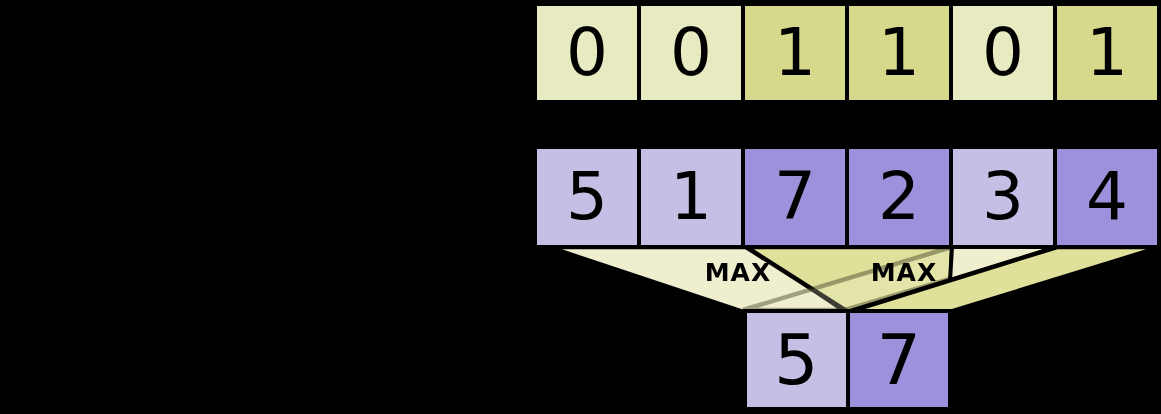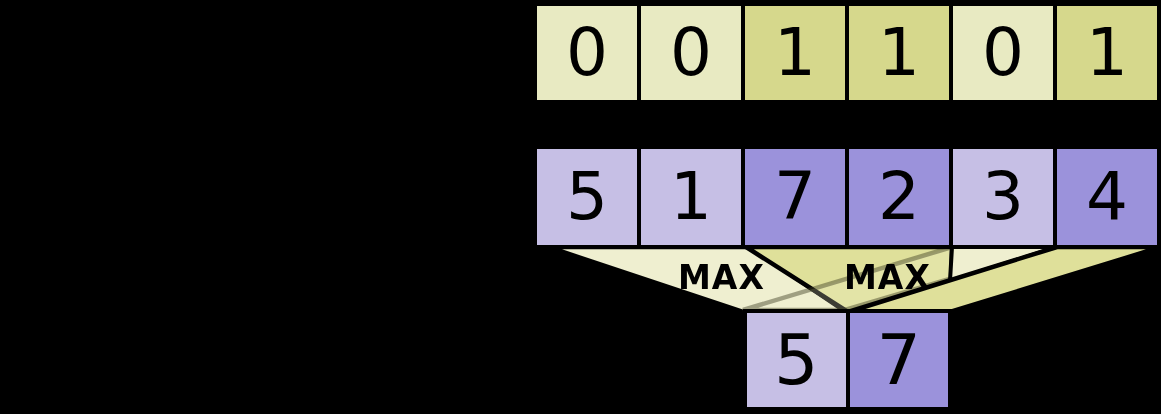--- a/index.html
+++ b/index.html
@@ -49,24 +49,25 @@
   #row-index  .cell[data-shade="dark"]  { background: var(--yellow-dark,  #d6d88c); }
   #row-values .cell[data-shade="light"],
   #row-output .cell[data-shade="light"] { background: var(--purple-light, #c6bfe5); }
   #row-values .cell[data-shade="dark"],
   #row-output .cell[data-shade="dark"]  { background: var(--purple-dark,  #9b92db); }
 
   .max-label {
     position: absolute;
     width: 72px;
     text-align: center;
-    font-size: 33px;
+    font-size: 25px;
     font-weight: bold;
     letter-spacing: 1px;
     color: var(--digit, #000);
+    margin-left: 24px;
   }
   #max-label-0 { left: 678px; top: 258px; }
   #max-label-1 { left: 844px; top: 258px; }
 </style>
 </head>
 <body>
 
 <div id="stage">
 
   <svg id="funnel-svg" viewBox="0 0 1161 414" xmlns="http://www.w3.org/2000/svg">

